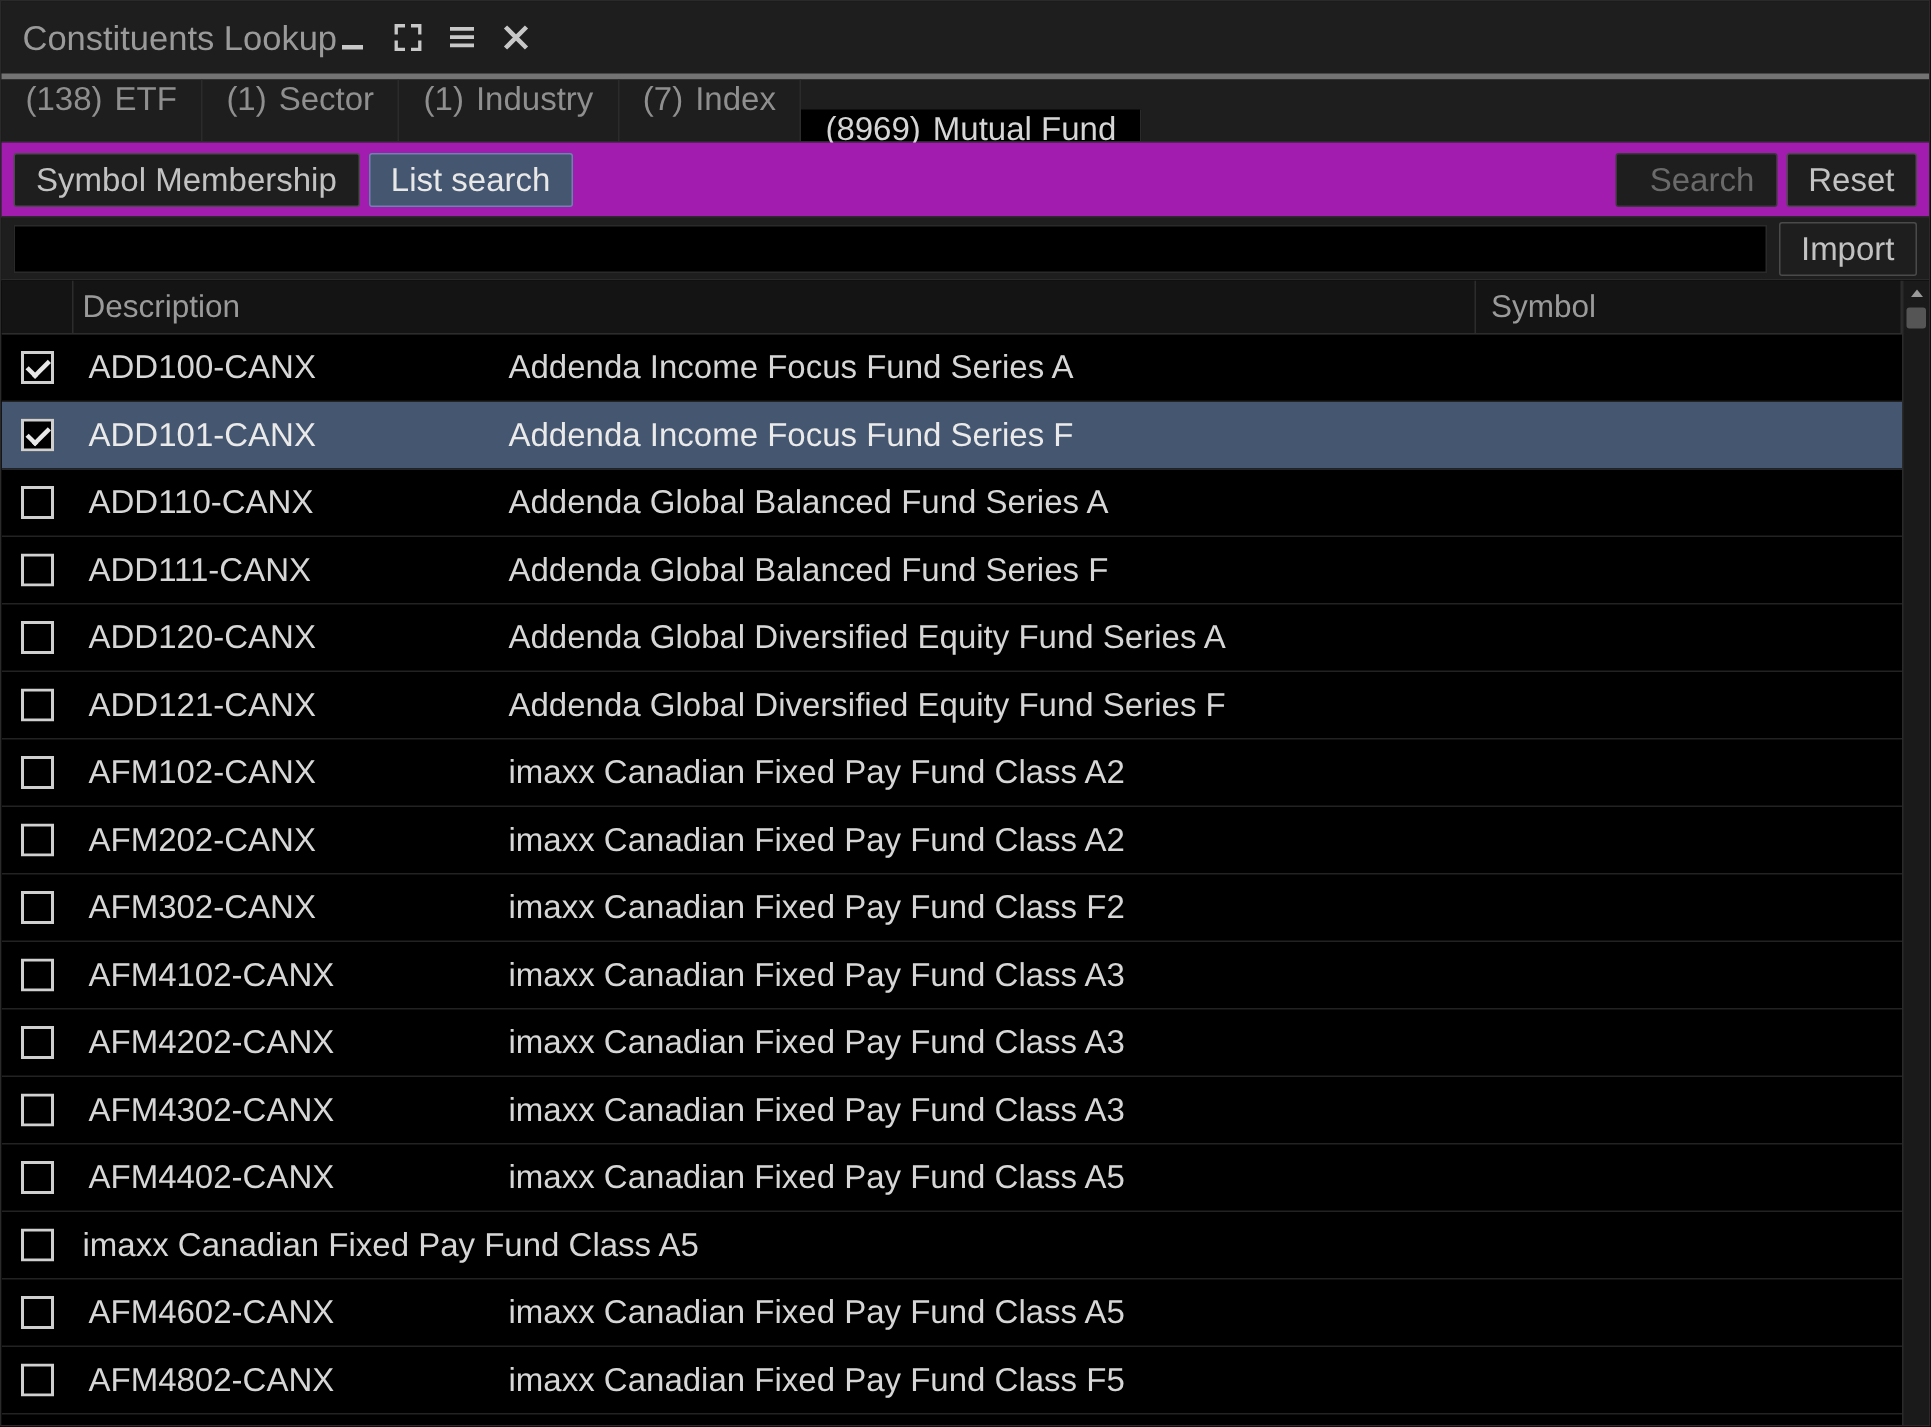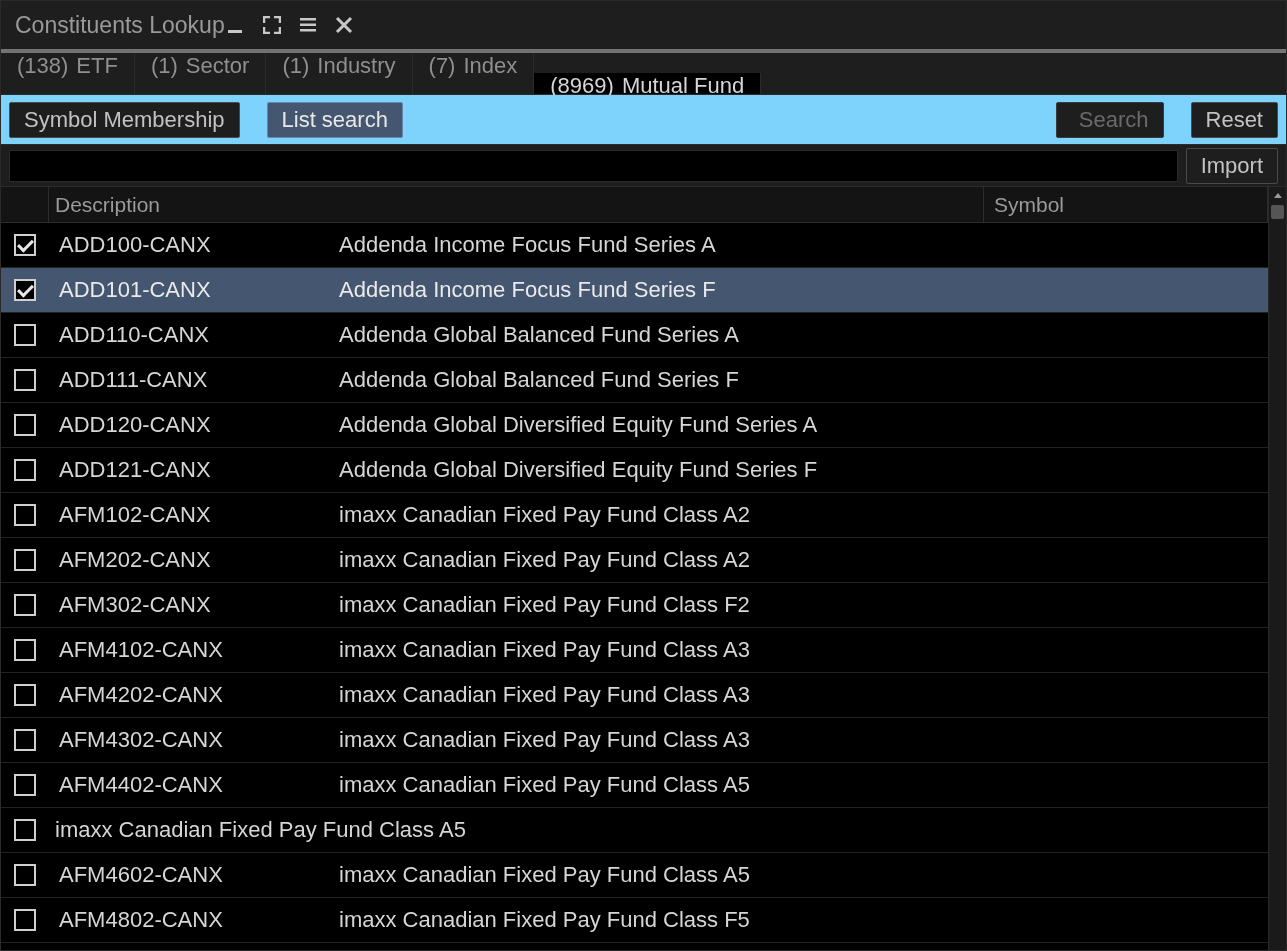--- a/index.html
+++ b/index.html
@@ -61,25 +61,25 @@
   }
   .tab.active {
     background: #000;
     color: #d6d6d6;
     margin-top: 20px;
   }
   .tab .count { margin-right: 8px; }
   .toolbar {
     display: flex;
     align-items: center;
-    background: #7dd3fc;
+    background: #a21caf;
     border-bottom: 1px solid #2b2b2b;
     height: 50px;
     padding: 6px 8px;
-    gap: 27px;
+    gap: 6px;
   }
   .btn {
     background: #1e1e1e;
     border: 1px solid #4a4a4a;
     color: #c2c2c2;
     font-size: 22px;
     padding: 4px 14px;
     border-radius: 2px;
     cursor: pointer;
   }

